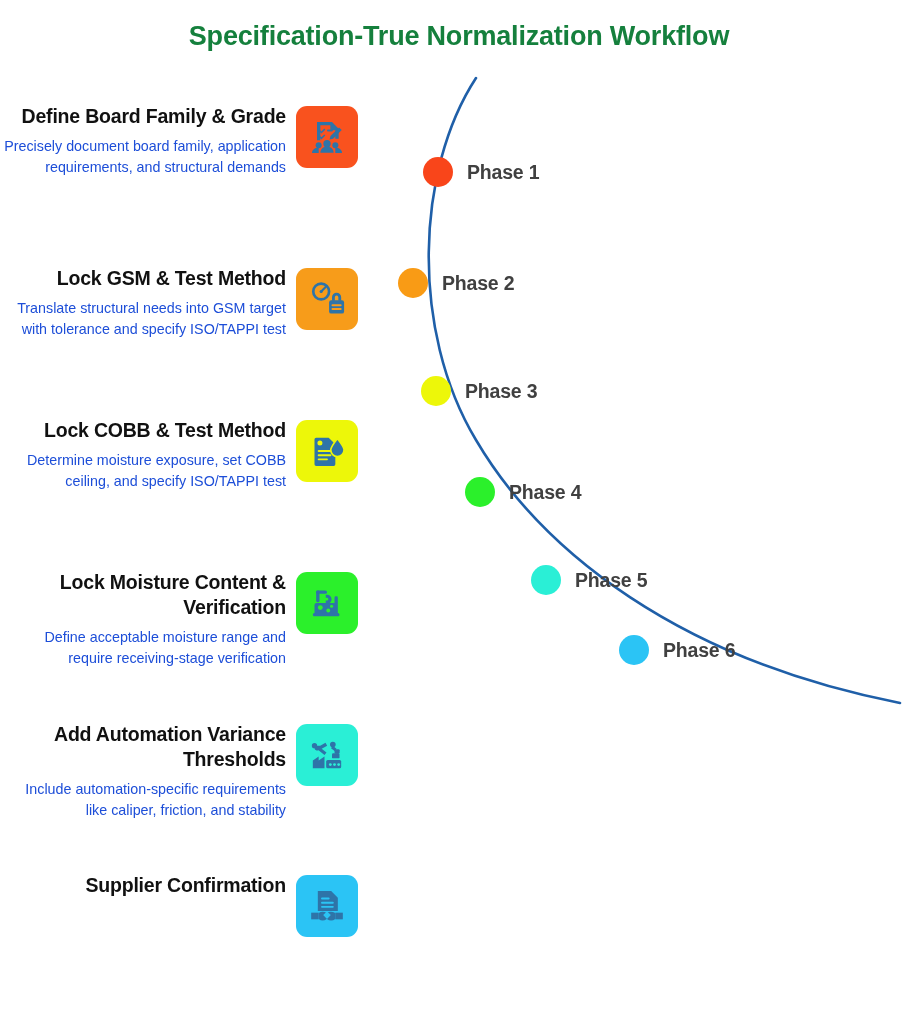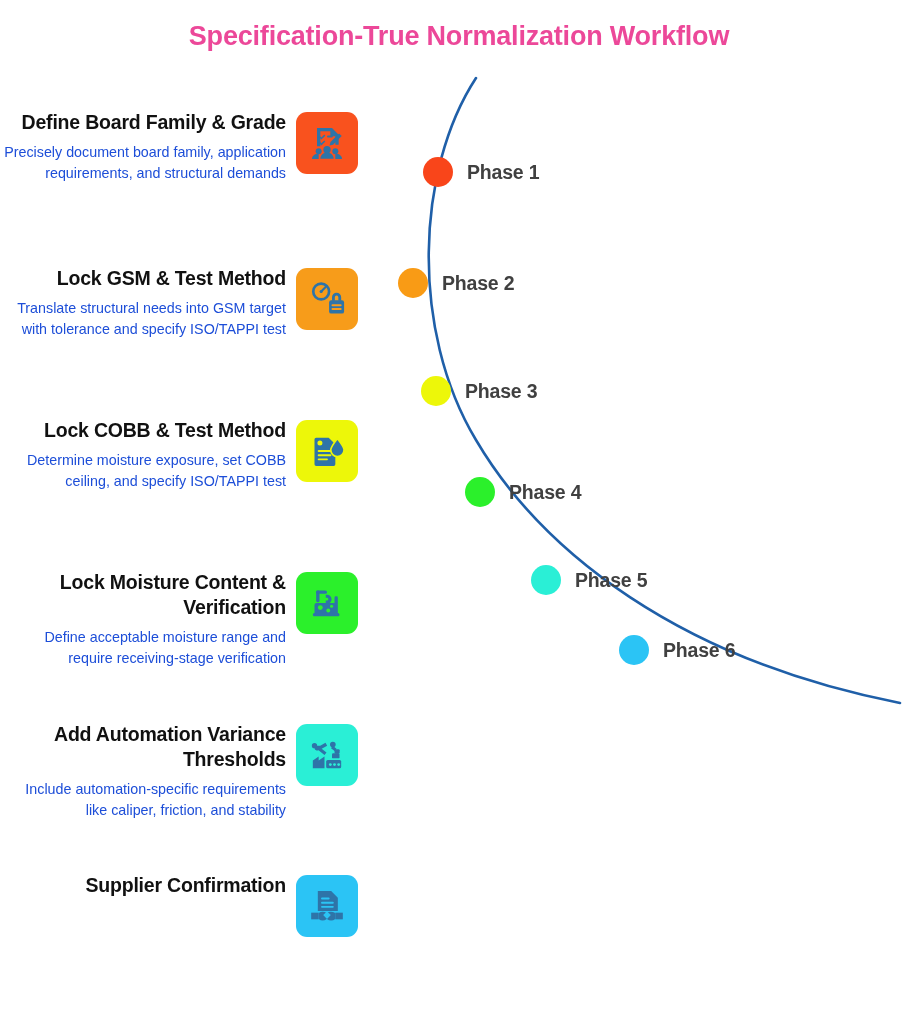--- a/index.html
+++ b/index.html
@@ -26,21 +26,21 @@
   
   #chart-title {
     position: absolute;
     top: 20px;
     left: 0;
     width: 918px;
     text-align: center;
     font-size: 27px;
     font-weight: bold;
     letter-spacing: -0.2px;
-    color: #ec4899;
+    color: #15803d;
     line-height: 1.2;
   }
 
   
   #steps-column {
     position: absolute;
     left: 0;
     top: 0;
     width: 380px;
     height: 1024px;
@@ -127,21 +127,21 @@
   }
 </style>
 </head>
 <body>
 
 <div id="infographic">
 
   <div id="chart-title">Specification-True Normalization Workflow</div>
 
   <div id="steps-column">
-      <div class="step-block" style="top: 110px;">
+      <div class="step-block" style="top: 104px;">
         <div class="step-text">
           <div class="step-title">Define Board Family &amp; Grade</div>
           <div class="step-desc">Precisely document board family, application requirements, and structural demands</div>
         </div>
         <div class="step-icon-tile" style="background: rgb(249, 82, 30);">
     <svg width="40" height="40" viewBox="0 0 48 48">
       <g fill="#2E74A8">
         <path d="M12 6 h18 l8 8 v12 h-4 V16 h-6 V10 H16 v18 h-4 Z"></path>
         <path d="M15.5 15.5 l1.8 1.8 l3.4-3.4 l1.3 1.3 l-4.7 4.7 l-3.1-3.1 Z"></path>
         <path d="M15.5 22.5 l1.8 1.8 l3.4-3.4 l1.3 1.3 l-4.7 4.7 l-3.1-3.1 Z"></path>

